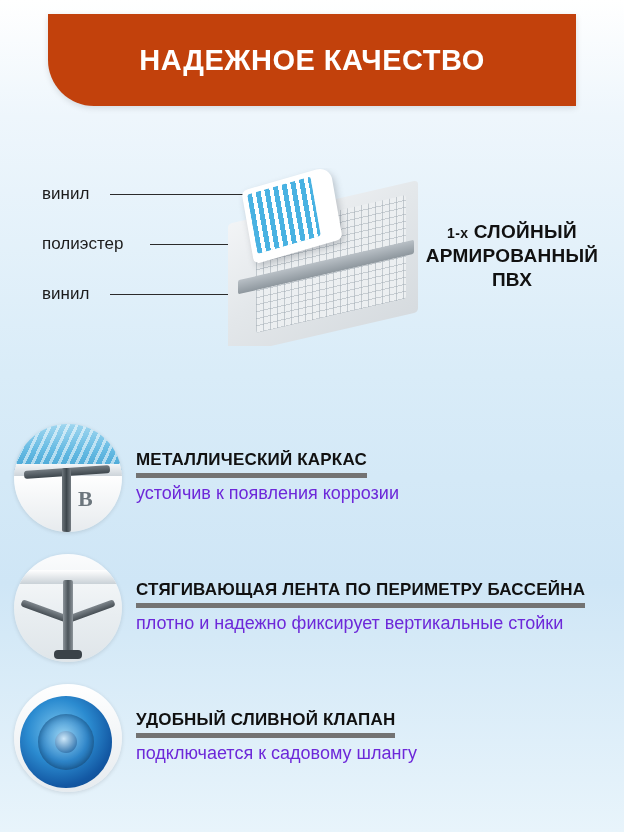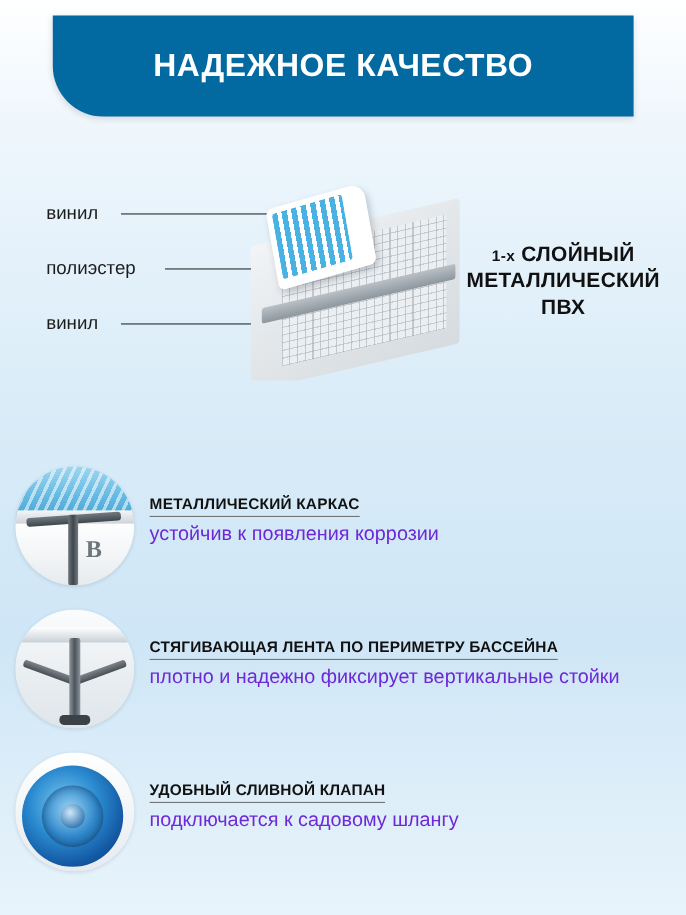--- a/index.html
+++ b/index.html
@@ -15,21 +15,21 @@
     position: relative;
   }
 
   
   .header-banner {
     position: absolute;
     left: 48px;
     top: 14px;
     width: 528px;
     height: 92px;
-    background: #0369a1;
+    background: #c2410c;
     border-radius: 0 0 0 46px;
     box-shadow: 0 2px 6px rgba(0,0,0,0.12);
     display: flex;
     flex-direction: column;
     align-items: center;
     justify-content: center;
     color: #ffffff;
   }
   .header-line {
     font-size: 29px;
@@ -167,26 +167,26 @@
     overflow: hidden;
     box-shadow: 0 1px 4px rgba(0,0,0,0.12);
   }
   .feature .ftext {
     position: absolute;
     left: 136px;
     top: 26px;
     width: 478px;
   }
   .feature .ftitle {
-    font-size: 14px;
+    font-size: 17px;
     font-weight: bold;
     color: #111111;
     letter-spacing: 0.2px;
     white-space: nowrap;
-    border-bottom: 1px solid #737373;
+    border-bottom: 5px solid #737373;
     padding-bottom: 3px;
     display: inline-block;
   }
   .feature .fsub {
     font-size: 18px;
     color: #6d28d9;
     margin-top: 5px;
     white-space: nowrap;
   }
 
@@ -312,21 +312,21 @@
     <div class="mat-edge"></div>
     <div class="mat-flap">
       <div class="mat-flap-inner"></div>
     </div>
   </div>
 
   <div class="pvc-title">
     <div>
       <span class="small">1-х</span><span> СЛОЙНЫЙ</span>
     </div>
-    <div>МЕТАЛЛИЧЕСКИЙ</div>
+    <div>АРМИРОВАННЫЙ</div>
     <div>ПВХ</div>
   </div>
 </div>
 
 <div class="feature" style="top:424px;">
   <div class="thumb">
     <div class="th1-body"></div>
     <div class="th1-water"></div>
     <div class="th1-rim"></div>
     <div class="th1-arm"></div>

